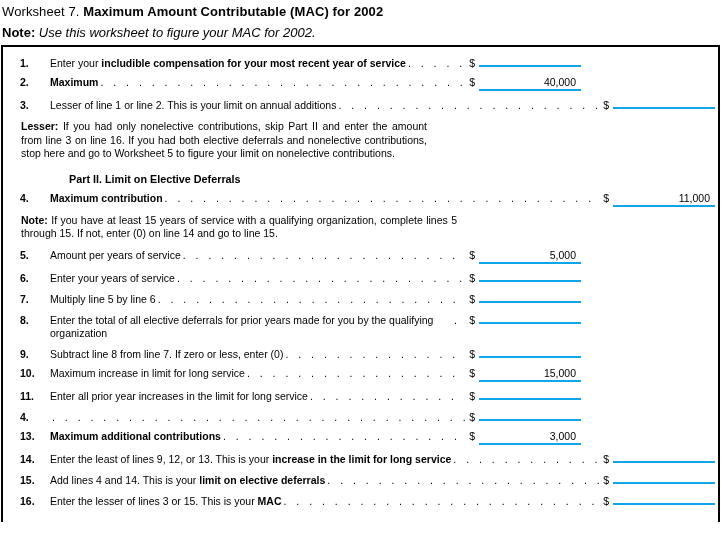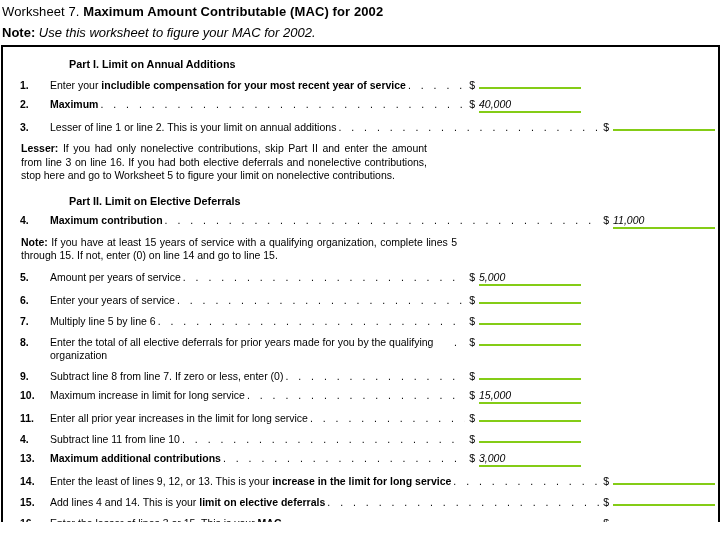--- a/index.html
+++ b/index.html
@@ -46,24 +46,24 @@
   .row .text b { font-weight: bold; }
   .row .leader {
     flex: 1 1 10px; min-width: 8px;
     overflow: hidden; white-space: nowrap;
     text-align: right; word-spacing: 7px;
     padding: 0 2px;
   }
   .row .dollar { flex: 0 0 auto; padding: 0 4px; }
   .row .amount {
     flex: 0 0 102px;
-    border-bottom: 2px solid #84cc16;
+    border-bottom: 2px solid #0ea5e9;
+    text-align: right;
     padding-right: 5px;
     min-height: 12px;
-    font-style: italic;
   }
   .para {
     font-size: 10.5px; line-height: 13.5px;
     margin: 8px 0 8px 18px;
     width: 406px;
     text-align: justify;
   }
   .para b { font-weight: bold; }
   .para.note2 { width: 436px; margin-top: 7px; }
 </style>
@@ -77,21 +77,20 @@
     <span class="t-bold">Maximum Amount Contributable (MAC) for 2002</span>
   </div>
 
   <div class="doc-note">
     <b>Note:</b>
     <i>Use this worksheet to figure your MAC for 2002.</i>
   </div>
 
   <div class="box">
 
-    <h3 class="part p1">Part I. Limit on Annual Additions</h3>
     <div>
   <div class="row inner">
     <span class="num">1.</span>
     <span class="text"><span class="pre">Enter your </span><b class="boldpart">includible compensation for your most recent year of service</b></span>
     <span class="leader">. . . . . . . . . . . . . . . . . . . . . . . . . . . . . . . . . . . . . . . . . . . . . . . . . .</span>
     <span class="dollar">$</span>
     <span class="amount"><span class="val"></span></span>
   </div>
 
   <div class="row inner">
@@ -178,21 +177,20 @@
   <div class="row inner">
     <span class="num">11.</span>
     <span class="text"><span class="pre">Enter all prior year increases in the limit for long service</span><b class="boldpart"></b></span>
     <span class="leader">. . . . . . . . . . . . . . . . . . . . . . . . . . . . . . . . . . . . . . . . . . . . . . . . . .</span>
     <span class="dollar">$</span>
     <span class="amount"><span class="val"></span></span>
   </div>
 
   <div class="row inner">
     <span class="num">4.</span>
-    <span class="text"><span class="pre">Subtract line 11 from line 10</span><b class="boldpart"></b></span>
     <span class="leader">. . . . . . . . . . . . . . . . . . . . . . . . . . . . . . . . . . . . . . . . . . . . . . . . . .</span>
     <span class="dollar">$</span>
     <span class="amount"><span class="val"></span></span>
   </div>
 
   <div class="row inner">
     <span class="num">13.</span>
     <span class="text"><span class="pre"></span><b class="boldpart">Maximum additional contributions</b></span>
     <span class="leader">. . . . . . . . . . . . . . . . . . . . . . . . . . . . . . . . . . . . . . . . . . . . . . . . . .</span>
     <span class="dollar">$</span>

